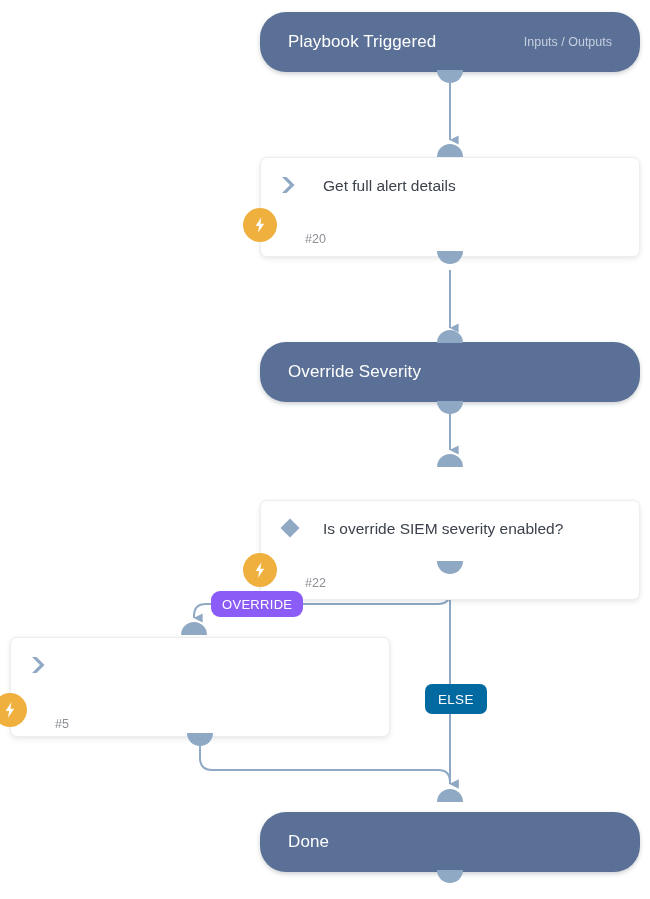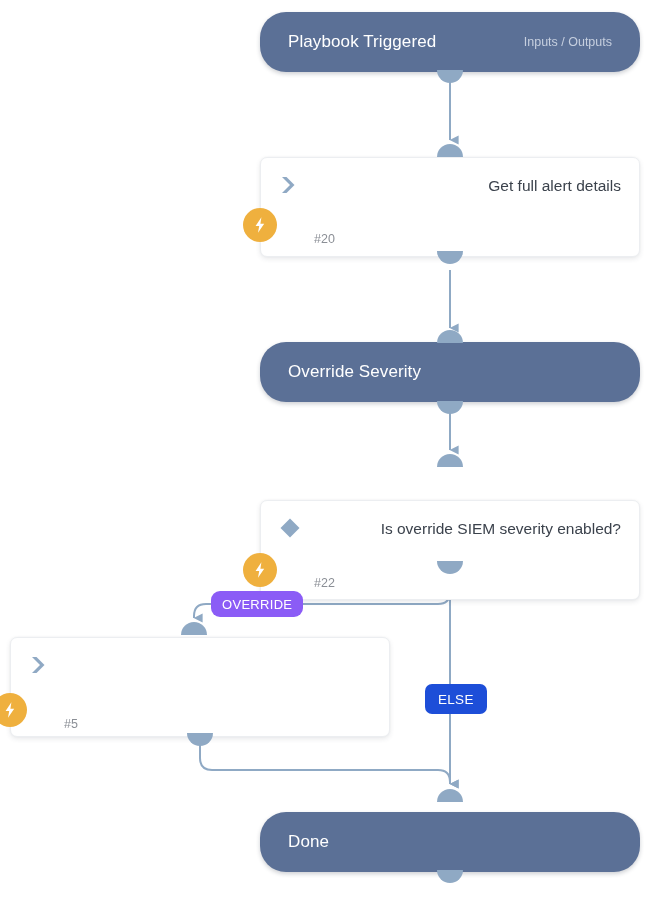--- a/index.html
+++ b/index.html
@@ -76,37 +76,36 @@
     justify-content: center;
   }
   .card-label {
     position: absolute;
     left: 62px;
     right: 18px;
     top: 16px;
     font-size: 15.5px;
     line-height: 24px;
     color: #3b424c;
-    text-align: right;
   }
   .card-badge {
     position: absolute;
     left: -18px;
     width: 34px;
     height: 34px;
     border-radius: 50%;
     background: #efb03e;
     display: flex;
     align-items: center;
     justify-content: center;
     z-index: 5;
   }
   .card-num {
     position: absolute;
-    left: 53px;
+    left: 44px;
     font-size: 12.5px;
     color: #8b8f96;
   }
 
   
   .port {
     position: absolute;
     width: 26px;
     height: 13px;
     background: #8fa9c4;
@@ -132,21 +131,21 @@
     z-index: 6;
     white-space: nowrap;
   }
   .pill-branch {
     background: #8b5cf6;
     color: #ffffff;
     padding: 0 11px;
     height: 26px;
   }
   .pill-else {
-    background: #1d4ed8;
+    background: #0369a1;
     color: #ffffff;
     padding: 0 13px;
     height: 30px;
     border-radius: 7px;
     font-size: 13.5px;
   }
 </style>
 </head>
 <body>
 

